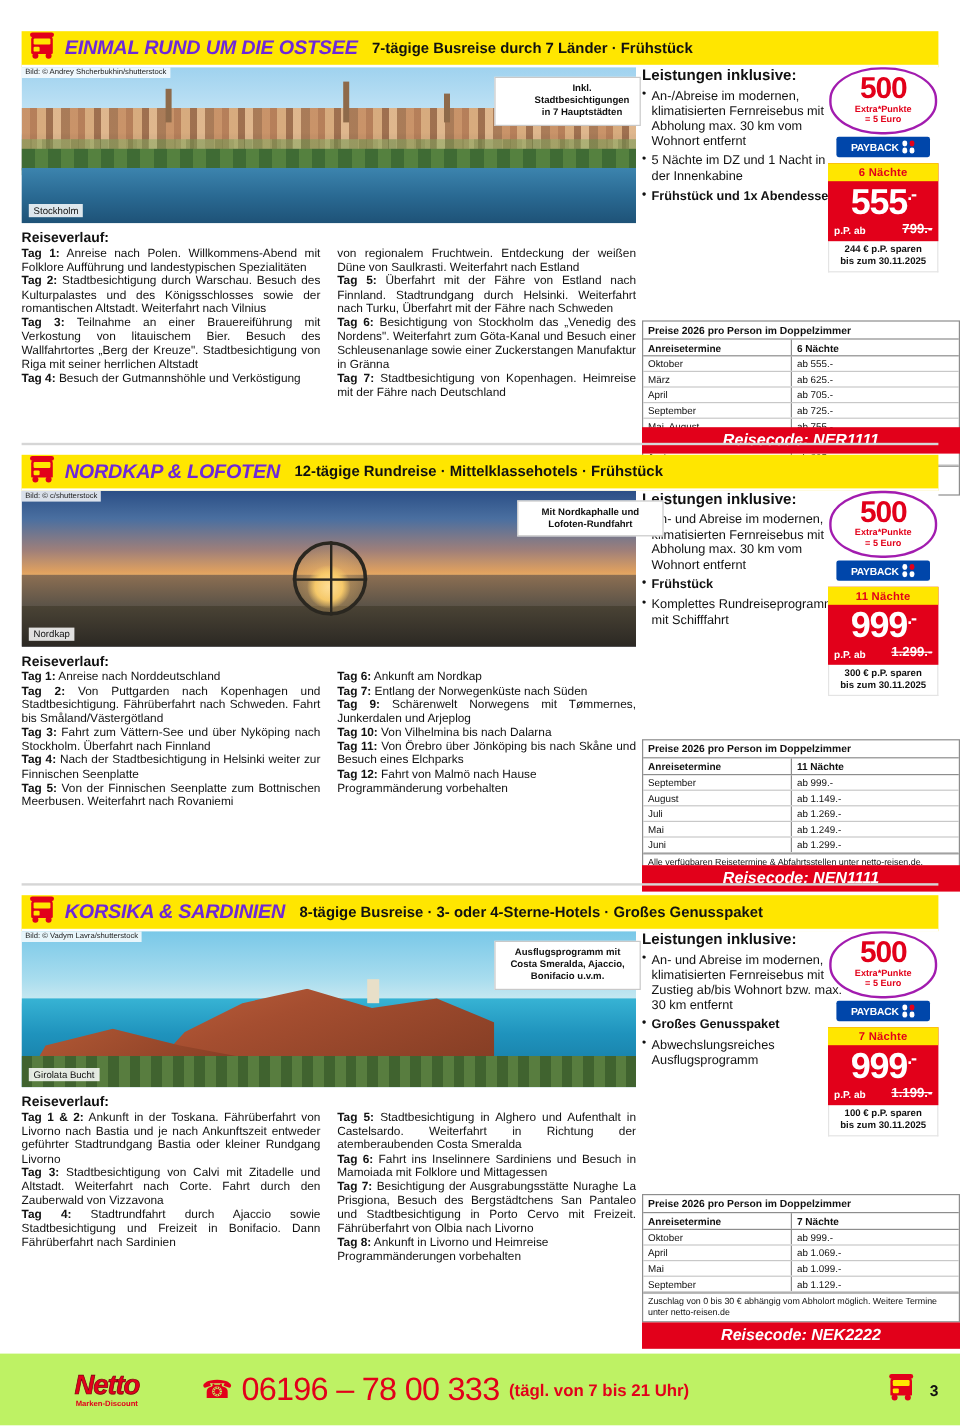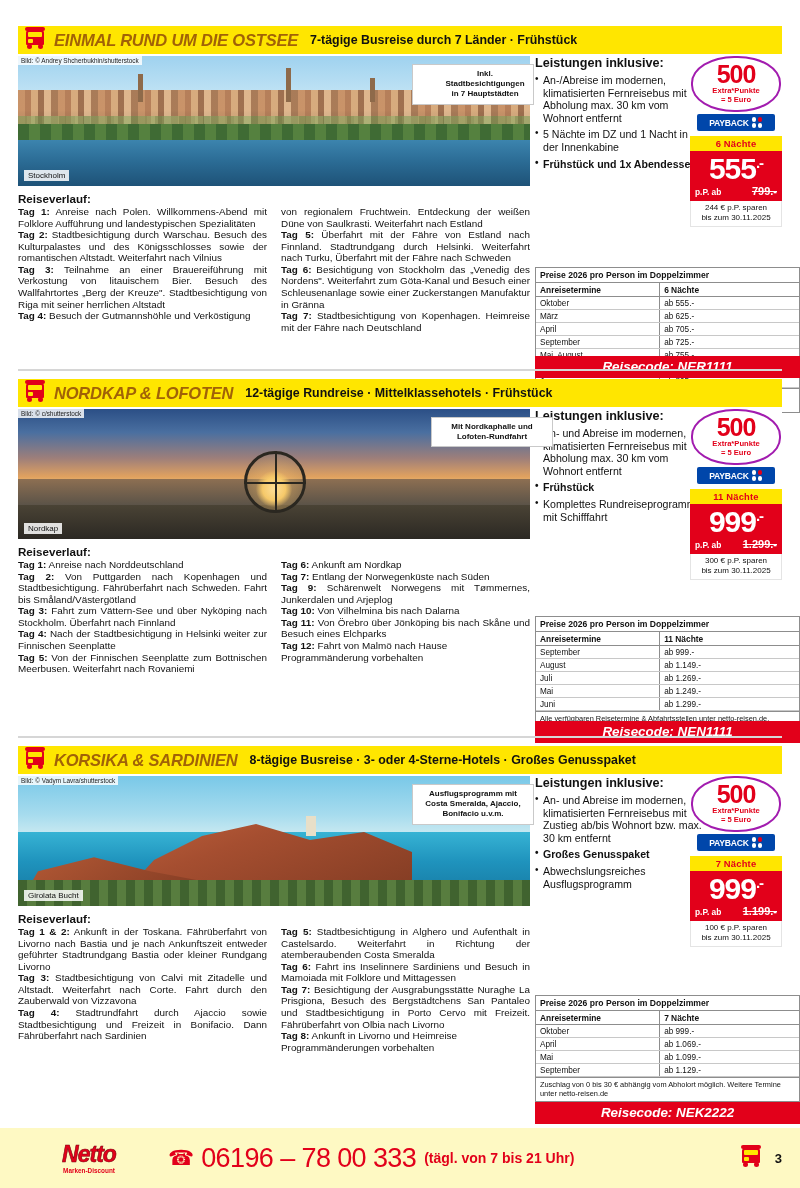--- a/index.html
+++ b/index.html
@@ -40,21 +40,21 @@
     background: #ffe600; border-radius: 1px;
   }
   .bus-icon .w1, .bus-icon .w2 {
     position: absolute; top: 14px; width: 5px; height: 5px; background:#e2001a;
     border-radius: 50%;
   }
   .bus-icon .w1 { left: 3px; } .bus-icon .w2 { left: 14px; }
   .bus-icon .top { position:absolute; left:1px; top:-3px; width:20px; height:4px; background:#e2001a; border-radius:2px;}
 
   .offer-title {
-    color: #a16207; font-weight: bold; font-size: 16.5px;
+    color: #6d28d9; font-weight: bold; font-size: 16.5px;
     letter-spacing: -0.2px; font-style: italic;
     white-space: nowrap;
   }
   .offer-sub {
     color: #111; font-weight: bold; font-size: 12.4px;
     margin-left: 12px; white-space: nowrap;
   }
 
   
   .offer-body { position: relative; background:#fff; }
@@ -179,21 +179,21 @@
     line-height: 1; padding: 3px 0 0; letter-spacing:-1px; position:relative;
   }
   .price-main sup { font-size: 15px; vertical-align: super; }
   .price-row {
     display:flex; justify-content:space-between; align-items:flex-end;
     padding: 1px 5px 4px; color:#fff;
   }
   .price-pp { font-size: 8.4px; font-weight: bold; }
   .price-old { font-size: 11px; font-weight:bold; text-decoration: line-through; }
   .price-save {
-    background:#fff; color:#111; font-size: 8px; font-weight:normal;
+    background:#fff; color:#111; font-size: 8px; font-weight:bold;
     text-align:center; padding: 2px 0 3px; line-height:1.25;
     border:1px solid #e4e4e4; border-top:none;
   }
 
   
   .itin { position: absolute; left: 0; width: 512px; }
   .itin-head { font-size: 11.6px; font-weight:bold; color:#111; margin-bottom: 1px; }
   .cols { display:flex; gap: 14px; }
   .col { width: 249px; }
   .col p {
@@ -233,21 +233,21 @@
     font-size: 13.4px; text-align:center; padding: 3px 0 4px;
     font-style: italic;
   }
 
   
   .sep { position:absolute; left:18px; width:764px; height:2px; background:#d6d6d6; }
 
   
   .footer {
     position:absolute; left:0; bottom:0; width:800px; height:60px;
-    background:#fef9c3; display:flex; align-items:center;
+    background:#bef264; display:flex; align-items:center;
   }
   .netto-logo {
     margin-left: 46px; width: 86px; text-align:center; position:relative;
   }
   .netto-word {
     color:#e2001a; font-size: 23px; font-weight:bold; font-style: italic;
     letter-spacing:-1px; line-height:1;
     -webkit-text-stroke: 0.6px #7a0010;
   }
   .netto-sub { color:#e2001a; font-size: 6.4px; font-weight:bold; margin-top:1px; }

